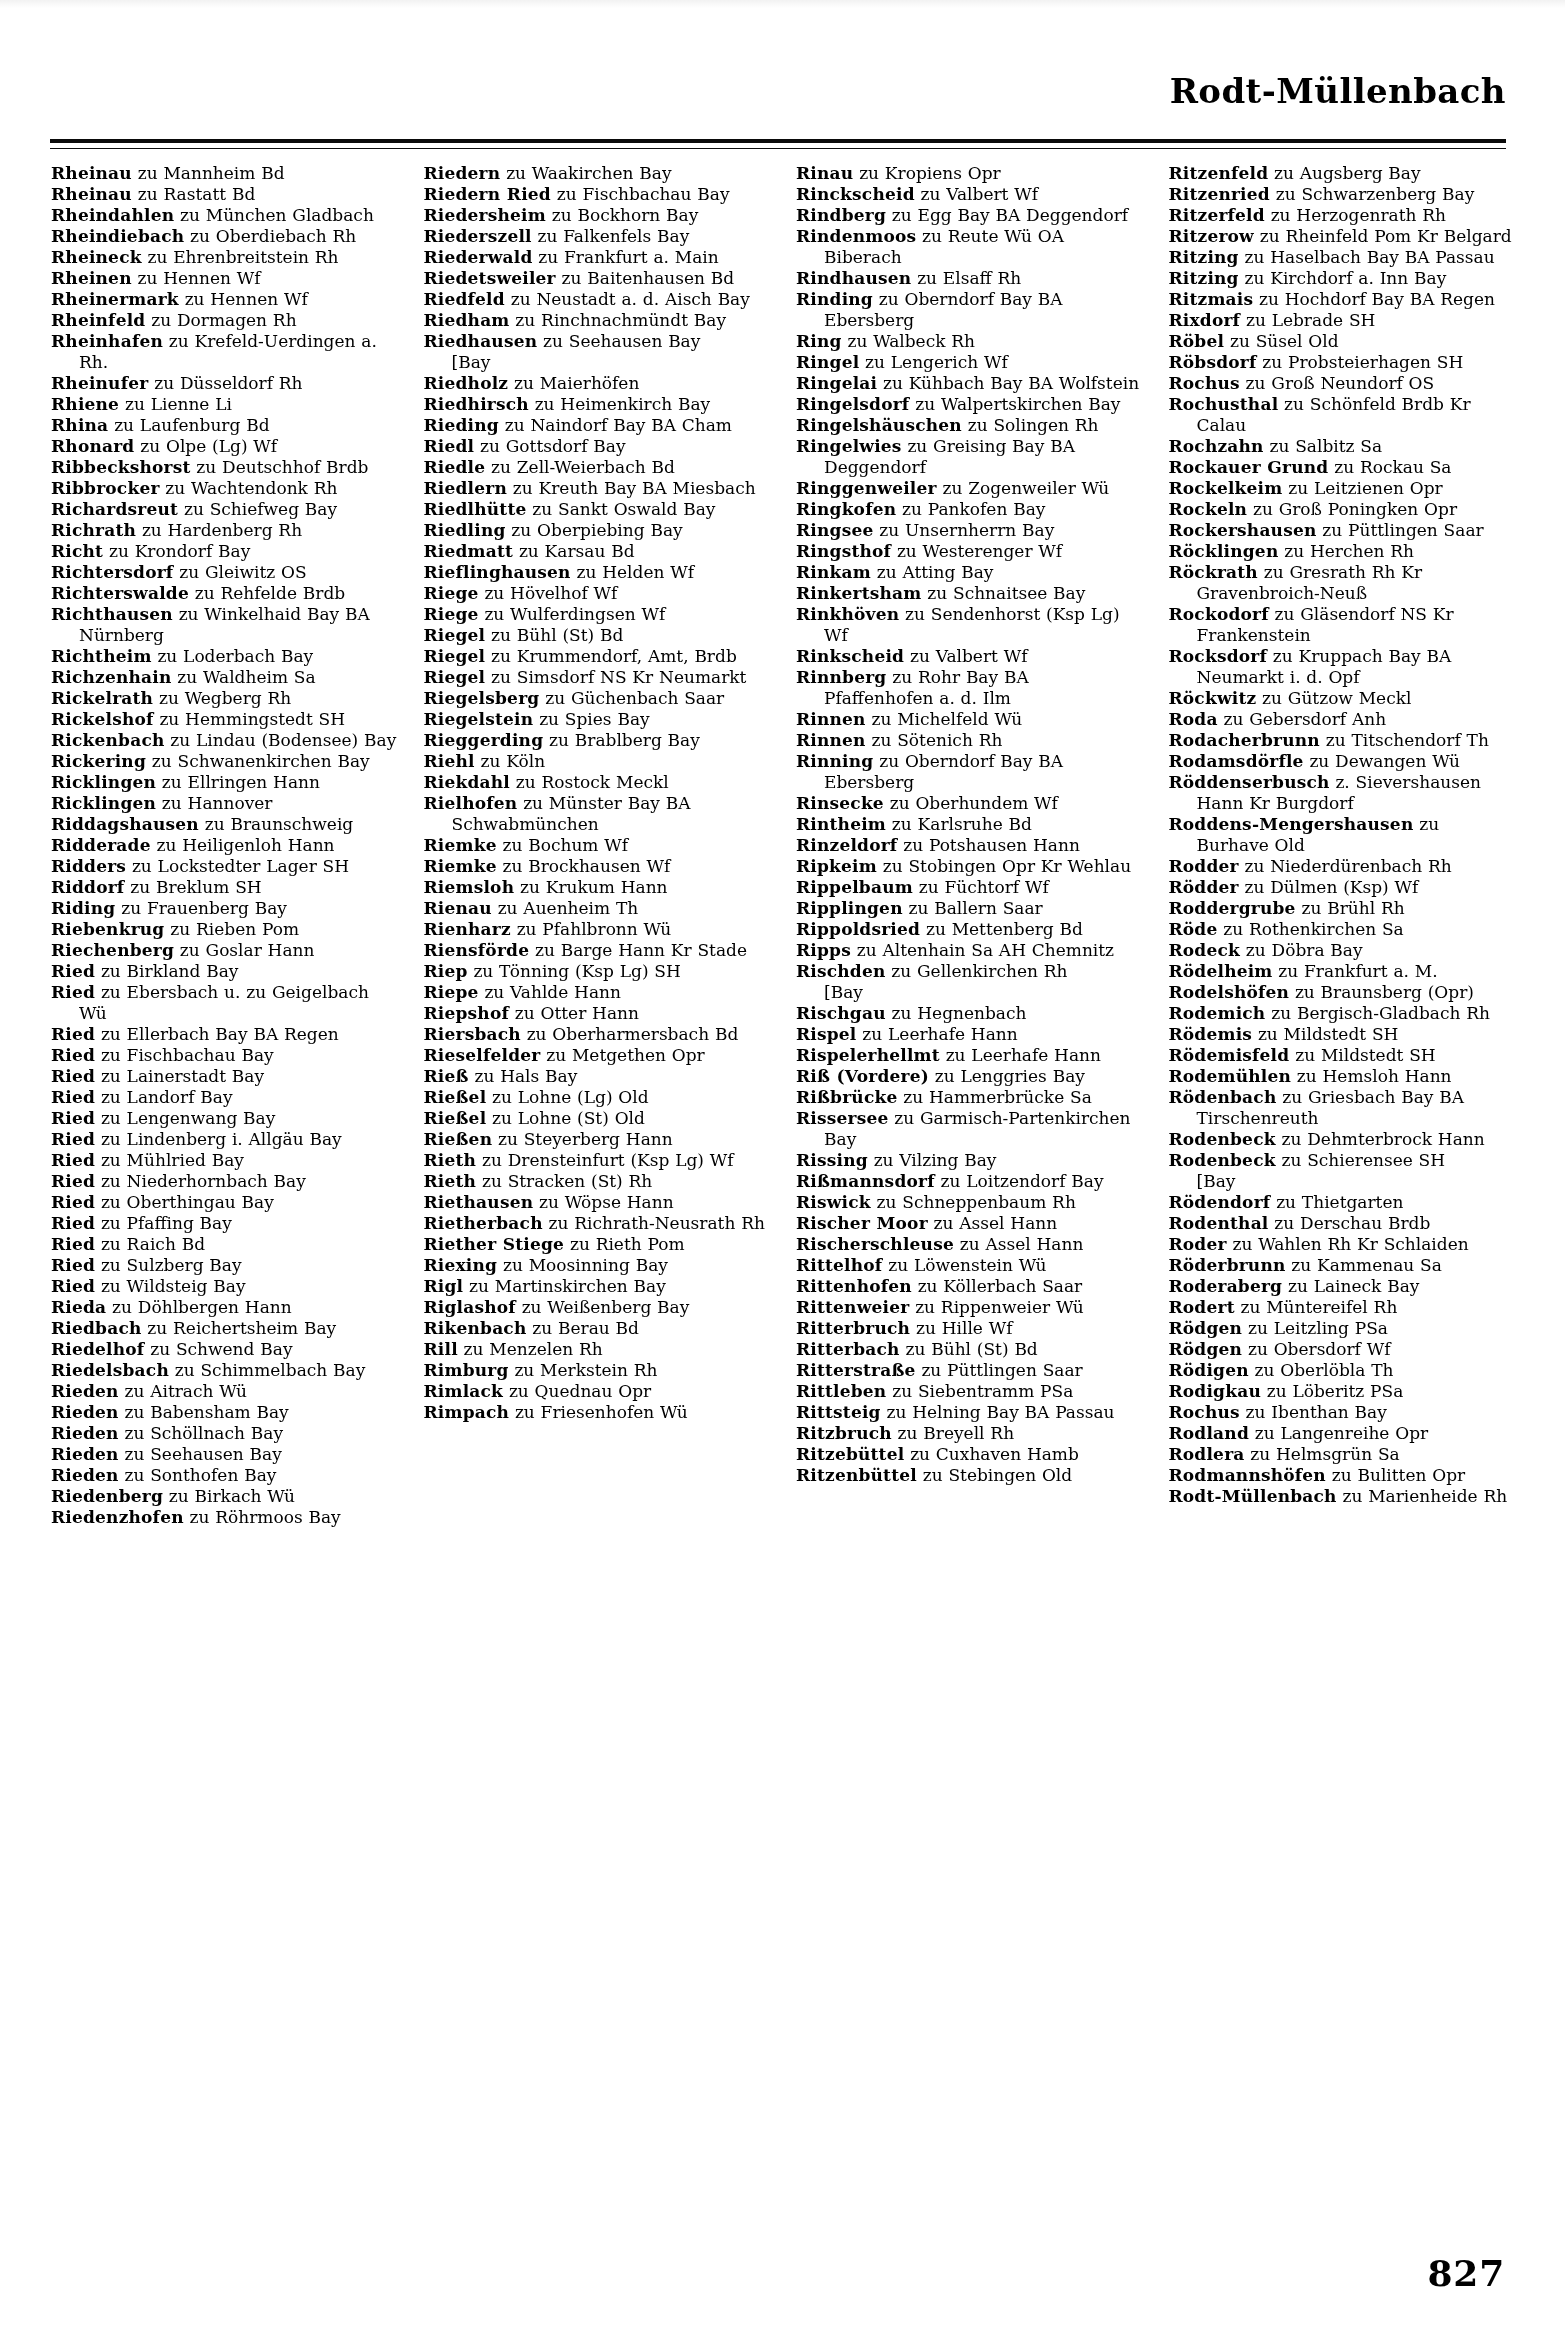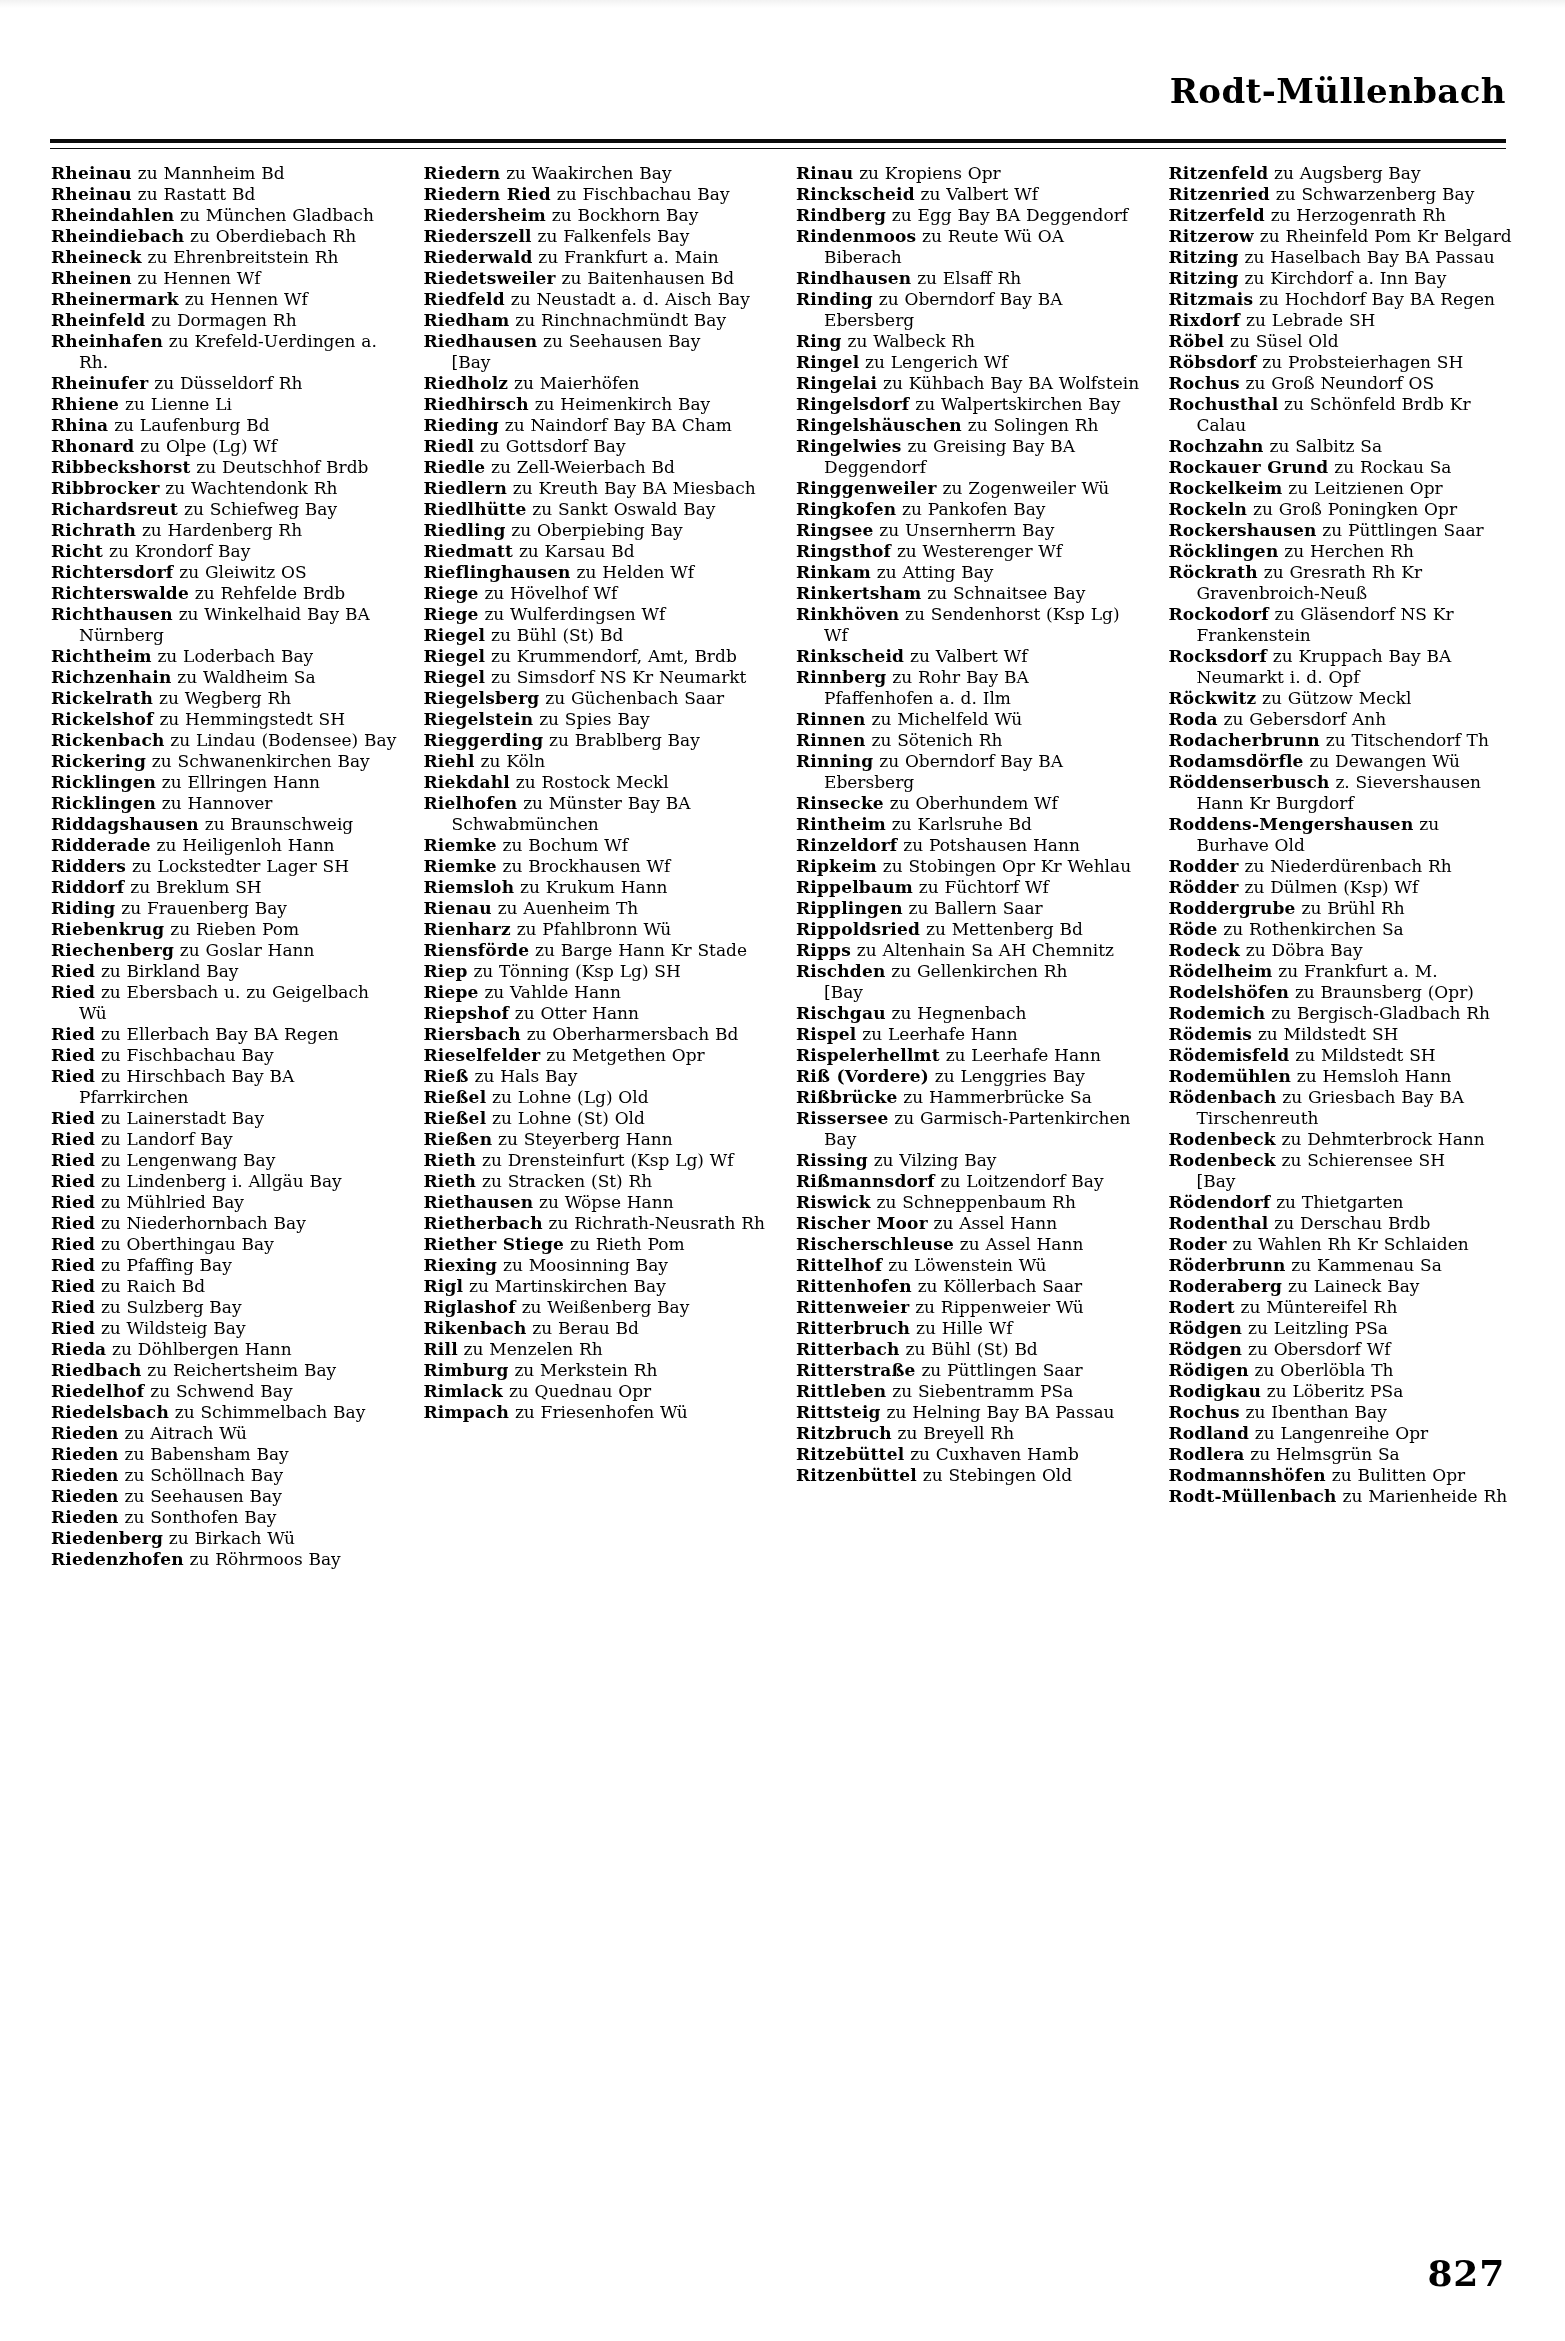--- a/index.html
+++ b/index.html
@@ -146,21 +146,20 @@
         <p class="entry"><span class="hw">Ridderade</span><span class="rest"> zu Heiligenloh Hann</span></p>
         <p class="entry"><span class="hw">Ridders</span><span class="rest"> zu Lockstedter Lager SH</span></p>
         <p class="entry"><span class="hw">Riddorf</span><span class="rest"> zu Breklum SH</span></p>
         <p class="entry"><span class="hw">Riding</span><span class="rest"> zu Frauenberg Bay</span></p>
         <p class="entry"><span class="hw">Riebenkrug</span><span class="rest"> zu Rieben Pom</span></p>
         <p class="entry"><span class="hw">Riechenberg</span><span class="rest"> zu Goslar Hann</span></p>
         <p class="entry"><span class="hw">Ried</span><span class="rest"> zu Birkland Bay</span></p>
         <p class="entry"><span class="hw">Ried</span><span class="rest"> zu Ebersbach u. zu Geigelbach Wü</span></p>
         <p class="entry"><span class="hw">Ried</span><span class="rest"> zu Ellerbach Bay BA Regen</span></p>
         <p class="entry"><span class="hw">Ried</span><span class="rest"> zu Fischbachau Bay</span></p>
-        <p class="entry"><span class="hw">Ried</span><span class="rest"> zu Hirschbach Bay BA Pfarrkirchen</span></p>
         <p class="entry"><span class="hw">Ried</span><span class="rest"> zu Lainerstadt Bay</span></p>
         <p class="entry"><span class="hw">Ried</span><span class="rest"> zu Landorf Bay</span></p>
         <p class="entry"><span class="hw">Ried</span><span class="rest"> zu Lengenwang Bay</span></p>
         <p class="entry"><span class="hw">Ried</span><span class="rest"> zu Lindenberg i. Allgäu Bay</span></p>
         <p class="entry"><span class="hw">Ried</span><span class="rest"> zu Mühlried Bay</span></p>
         <p class="entry"><span class="hw">Ried</span><span class="rest"> zu Niederhornbach Bay</span></p>
         <p class="entry"><span class="hw">Ried</span><span class="rest"> zu Oberthingau Bay</span></p>
         <p class="entry"><span class="hw">Ried</span><span class="rest"> zu Pfaffing Bay</span></p>
         <p class="entry"><span class="hw">Ried</span><span class="rest"> zu Raich Bd</span></p>
         <p class="entry"><span class="hw">Ried</span><span class="rest"> zu Sulzberg Bay</span></p>

